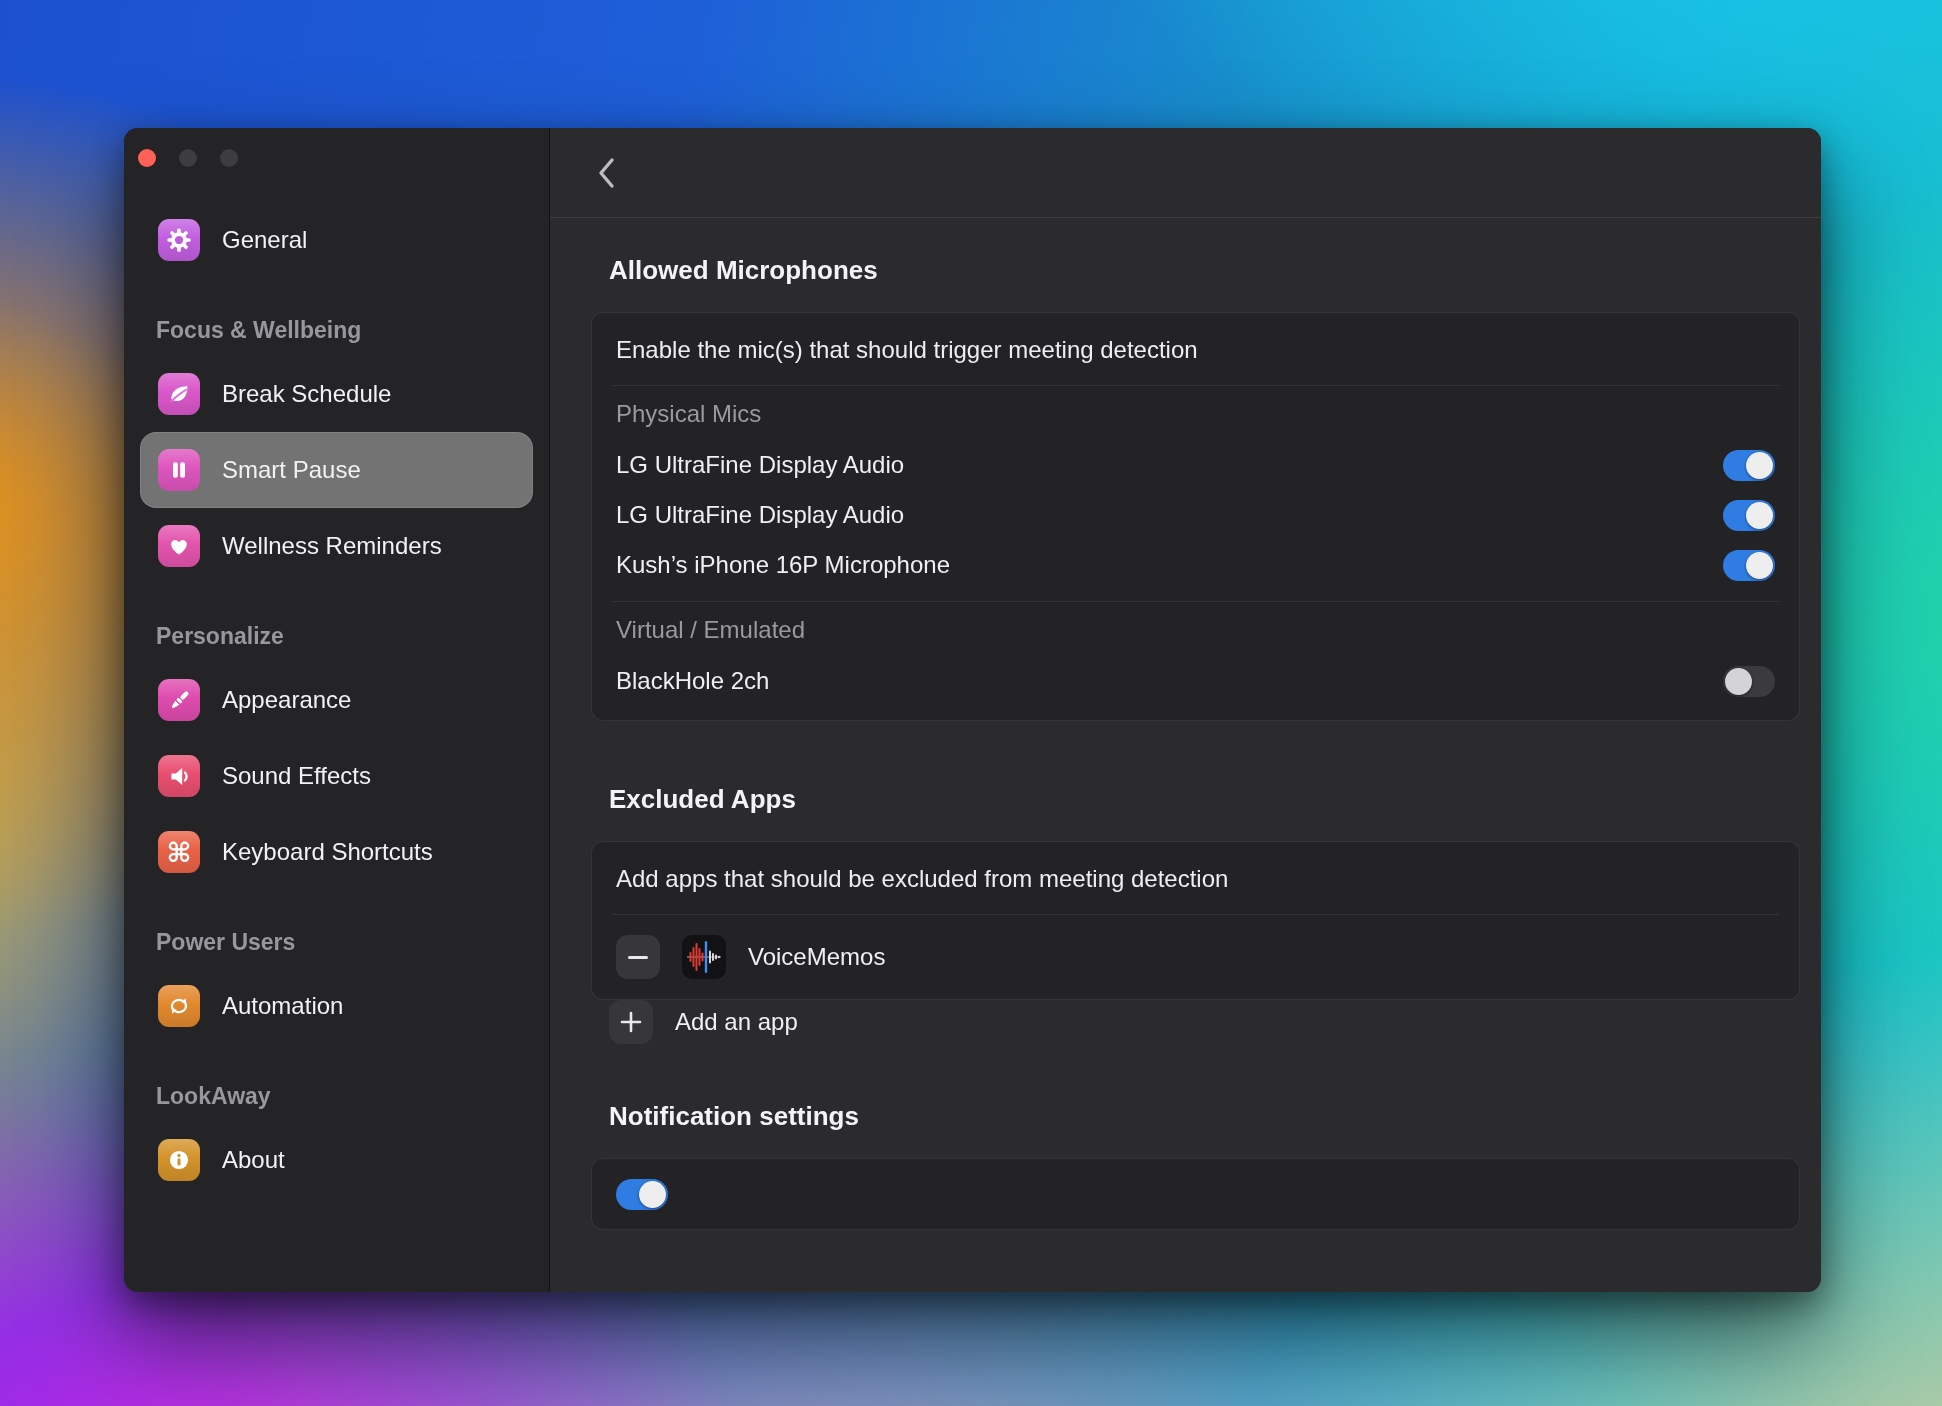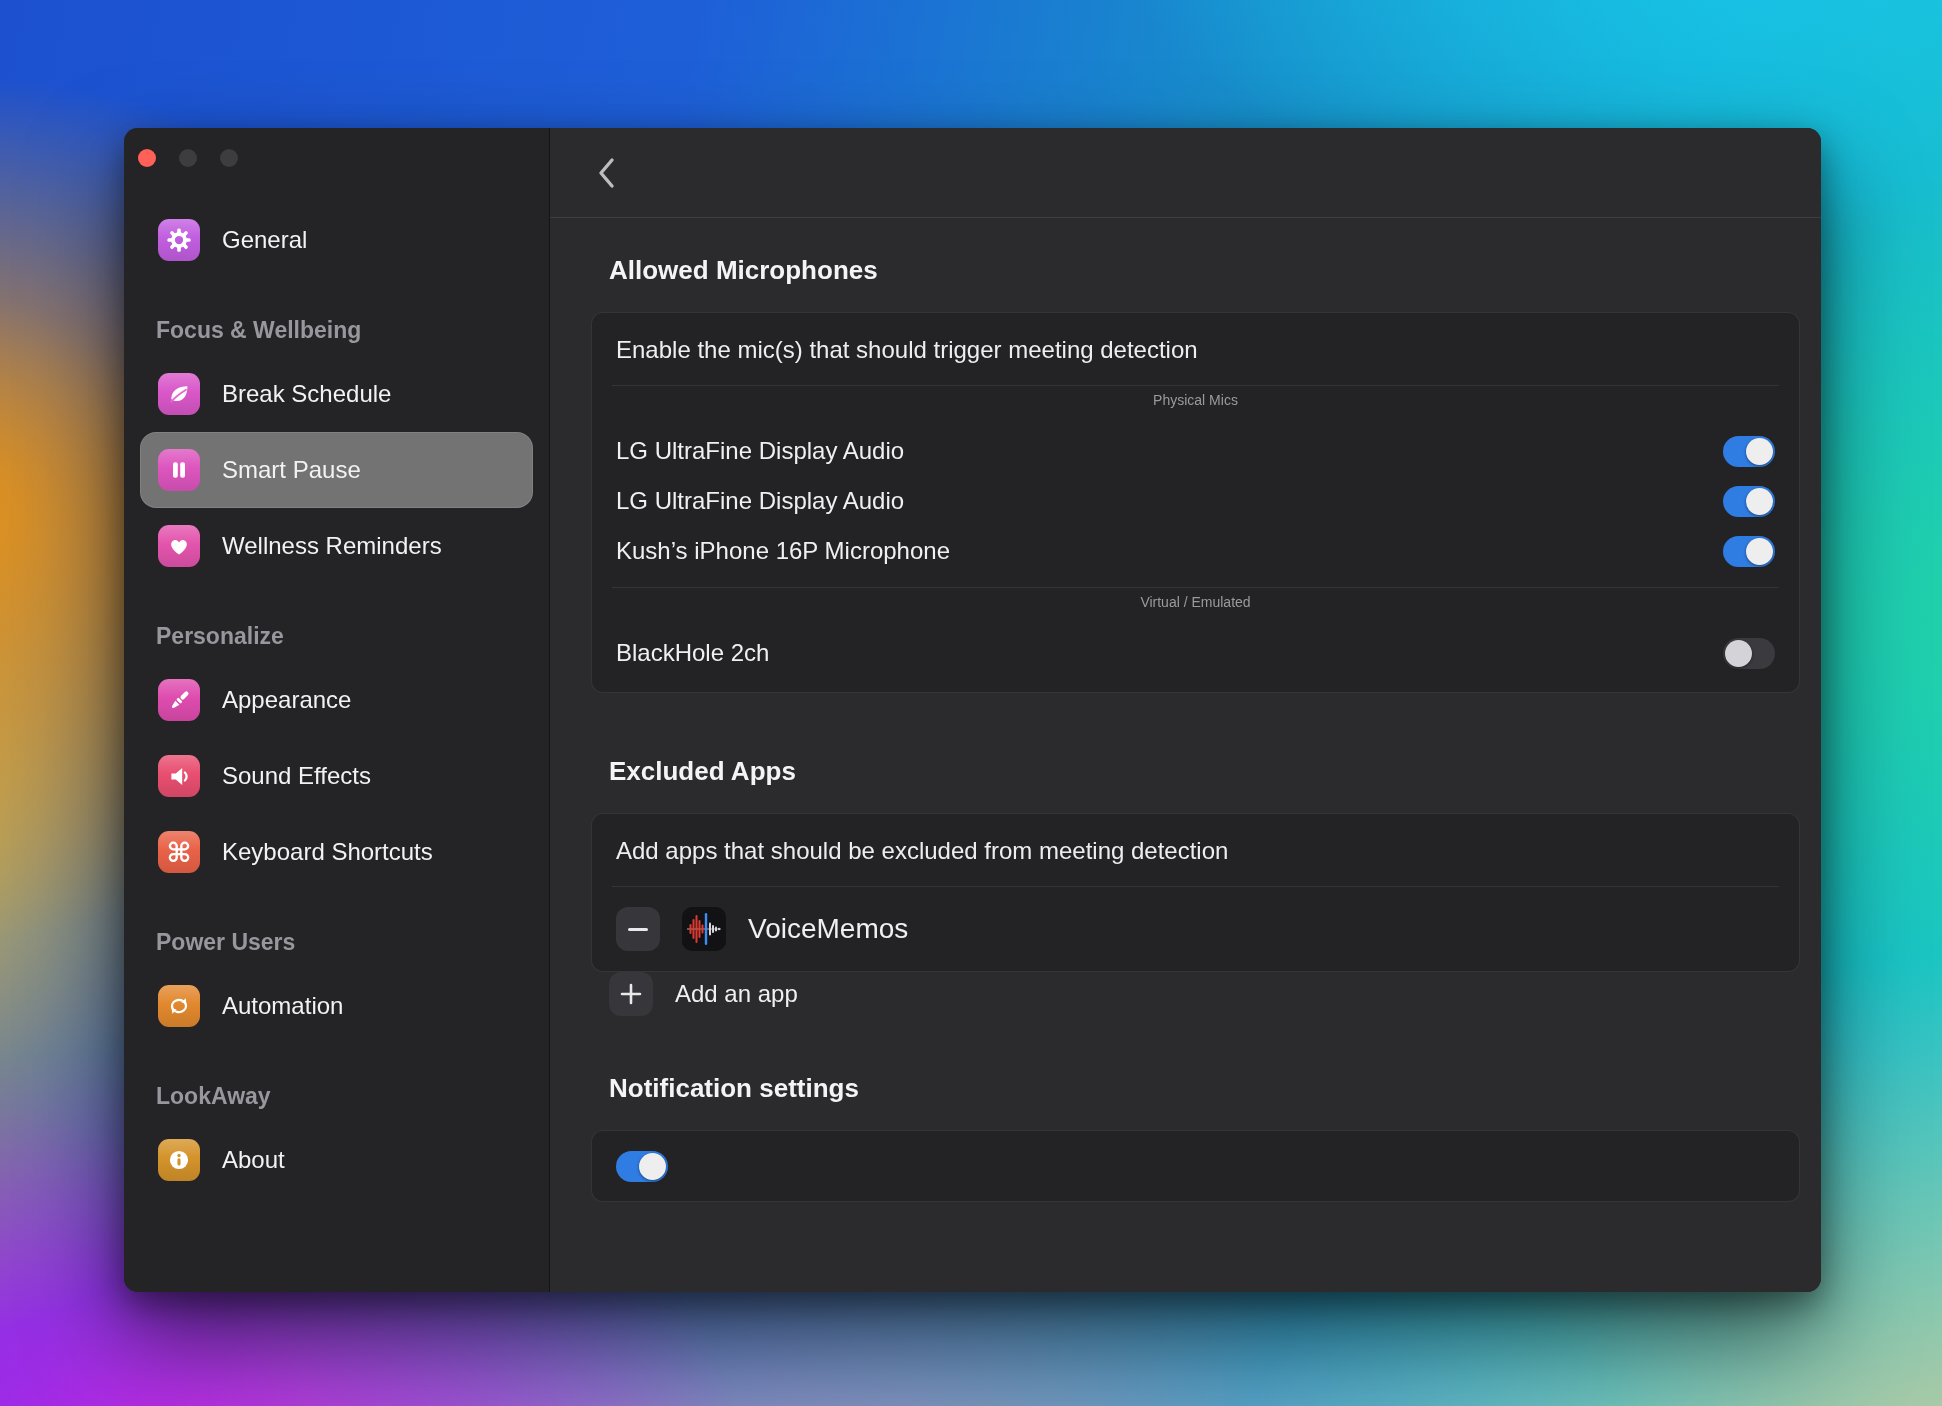--- a/index.html
+++ b/index.html
@@ -69,21 +69,21 @@
 
   .content { position:absolute; top:90px; left:0; right:0; bottom:0; padding:0 21px 0 41px; }
 
   .section-title { color:#f4f4f6; font-size:26px; font-weight:700; margin:36px 0 0 18px; height:32px; line-height:32px; }
   .card {
     margin-top:26px; background:#232326; border:1px solid rgba(255,255,255,0.085);
     border-radius:12px; padding:20px 24px 14px 24px;
   }
   .intro-line { color:#eeeef0; font-size:24px; line-height:34px; }
   .hr { height:1px; background:rgba(255,255,255,0.08); margin:18px -4px 0 -4px; }
-  .sub-header { color:#99999f; font-size:14px; height:28px; line-height:28px;text-align:center; }
+  .sub-header { color:#99999f; font-size:24px; margin-top:14px; height:28px; line-height:28px; }
   .mic-row { display:flex; align-items:center; justify-content:space-between; height:50px; }
   .mic-rows { margin-top:12px; }
   .row-label { color:#f0f0f2; font-size:24px; }
 
   
   .toggle { width:52px; height:31px; border-radius:16px; position:relative; flex:0 0 52px; }
   .toggle.on { background:#2f7ce2; }
   .toggle.off { background:#3b3b3f; }
   .toggle .knob {
     position:absolute; top:2px; width:27px; height:27px; border-radius:50%;
@@ -93,21 +93,21 @@
   .toggle.off .knob { left:2px; background:#d4d4d8; }
 
   
   .app-row { display:flex; align-items:center; gap:22px; height:56px; margin-top:14px; }
   .sq-btn {
     width:44px; height:44px; border-radius:12px; background:#37373b;
     display:flex; align-items:center; justify-content:center; flex:0 0 44px; cursor:default;
   }
   .minus-bar { width:20px; height:3px; border-radius:2px; background:#e9e9eb; }
   .app-icon { width:44px; height:44px; flex:0 0 44px; }
-  .app-name { color:#f0f0f2; font-size:28px; }
+  .app-name { color:#f0f0f2; font-size:24px; }
   .addapp-row { display:flex; align-items:center; gap:22px; padding-left:18px; height:44px; }
 
   .notif-card { padding:19px 24px; }
   .notif-row { display:flex; align-items:center; justify-content:space-between; height:32px; }
 </style>
 </head>
 <body>
 
 <div class="window">
 

